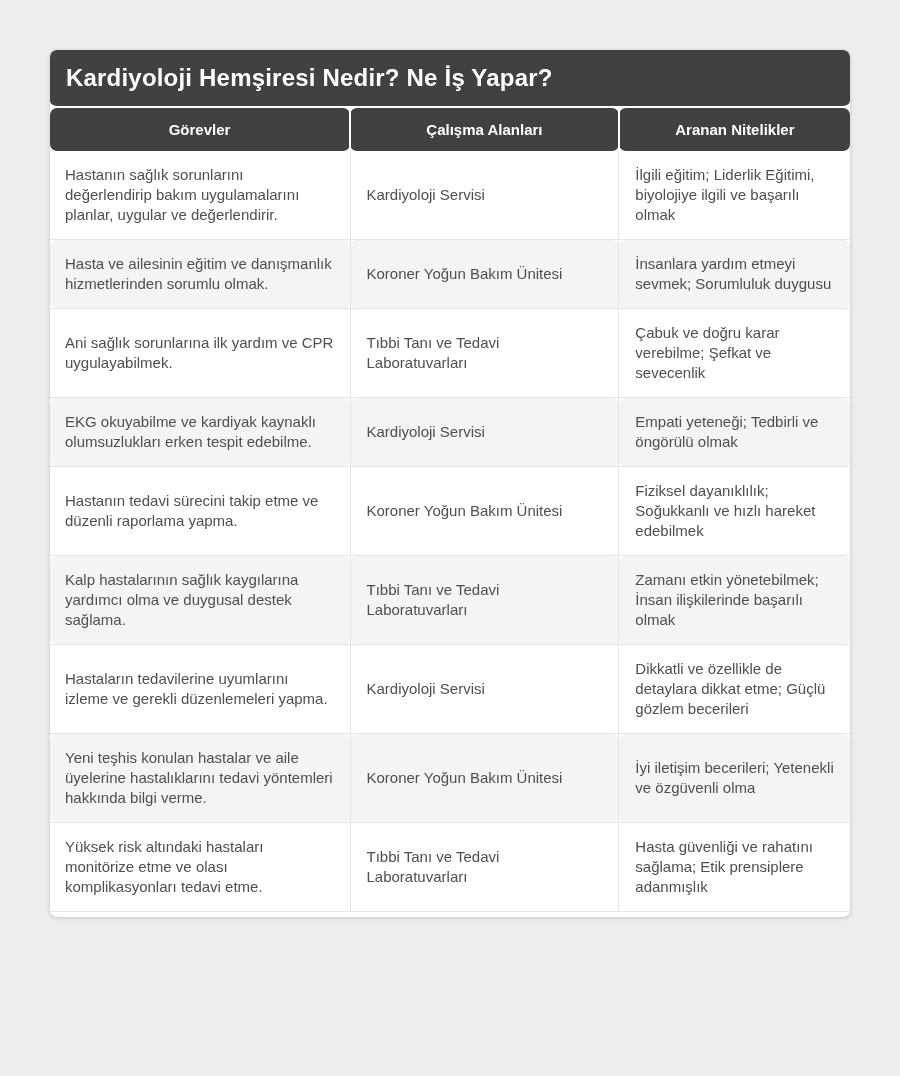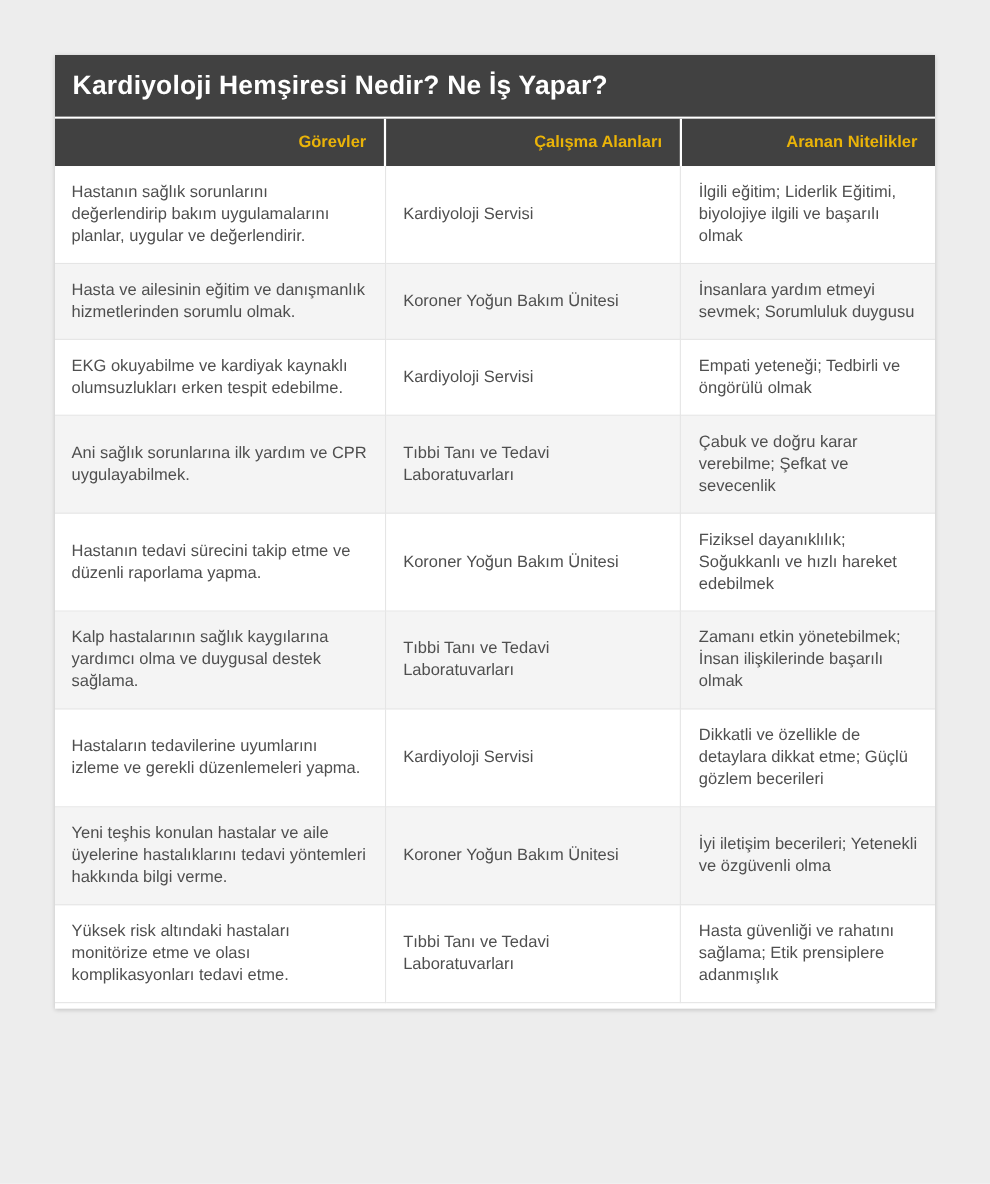--- a/index.html
+++ b/index.html
@@ -1,15 +1,15 @@
 <!DOCTYPE html>
 <html lang="tr"><head>
 <meta charset="utf-8">
 <style>
-  * { margin: 0; padding: 0; box-sizing: border-box; }
+  * { margin: 0; padding: 0; box-sizing: border-box; border-radius: 7px; }
 
   html, body {
     width: 900px;
     height: 1076px;
     background: #ededed;
     font-family: "Liberation Sans", "DejaVu Sans", sans-serif;
   }
 
   .page {
     width: 900px;
@@ -44,22 +44,22 @@
     border-collapse: collapse;
     table-layout: fixed;
   }
 
   col.c1 { width: 37.5%; }
   col.c2 { width: 33.6%; }
   col.c3 { width: 28.9%; }
 
   table.info-table th {
     background: #414141;
-    color: #eab308;
-    text-align: right;
+    color: #ffffff;
+    text-align: center;
     font-size: 15px;
     font-weight: 700;
     line-height: 19px;
     padding: 12px 16px;
   }
 
   table.info-table th + th {
     border-left: 2px solid #ffffff;
     margin-top: 8px;
   }
@@ -124,28 +124,28 @@
             <td>Hastanın sağlık sorunlarını değerlendirip bakım uygulamalarını planlar, uygular ve değerlendirir.</td>
             <td>Kardiyoloji Servisi</td>
             <td>İlgili eğitim; Liderlik Eğitimi, biyolojiye ilgili ve başarılı olmak</td>
           </tr>
           <tr>
             <td>Hasta ve ailesinin eğitim ve danışmanlık hizmetlerinden sorumlu olmak.</td>
             <td>Koroner Yoğun Bakım Ünitesi</td>
             <td>İnsanlara yardım etmeyi sevmek; Sorumluluk duygusu</td>
           </tr>
           <tr>
+            <td>Ani sağlık sorunlarına ilk yardım ve CPR uygulayabilmek.</td>
+            <td>Tıbbi Tanı ve Tedavi Laboratuvarları</td>
+            <td>Çabuk ve doğru karar verebilme; Şefkat ve sevecenlik</td>
+          </tr>
+          <tr>
             <td>EKG okuyabilme ve kardiyak kaynaklı olumsuzlukları erken tespit edebilme.</td>
             <td>Kardiyoloji Servisi</td>
             <td>Empati yeteneği; Tedbirli ve öngörülü olmak</td>
-          </tr>
-          <tr>
-            <td>Ani sağlık sorunlarına ilk yardım ve CPR uygulayabilmek.</td>
-            <td>Tıbbi Tanı ve Tedavi Laboratuvarları</td>
-            <td>Çabuk ve doğru karar verebilme; Şefkat ve sevecenlik</td>
           </tr>
           <tr>
             <td>Hastanın tedavi sürecini takip etme ve düzenli raporlama yapma.</td>
             <td>Koroner Yoğun Bakım Ünitesi</td>
             <td>Fiziksel dayanıklılık; Soğukkanlı ve hızlı hareket edebilmek</td>
           </tr>
           <tr>
             <td>Kalp hastalarının sağlık kaygılarına yardımcı olma ve duygusal destek sağlama.</td>
             <td>Tıbbi Tanı ve Tedavi Laboratuvarları</td>
             <td>Zamanı etkin yönetebilmek; İnsan ilişkilerinde başarılı olmak</td>

